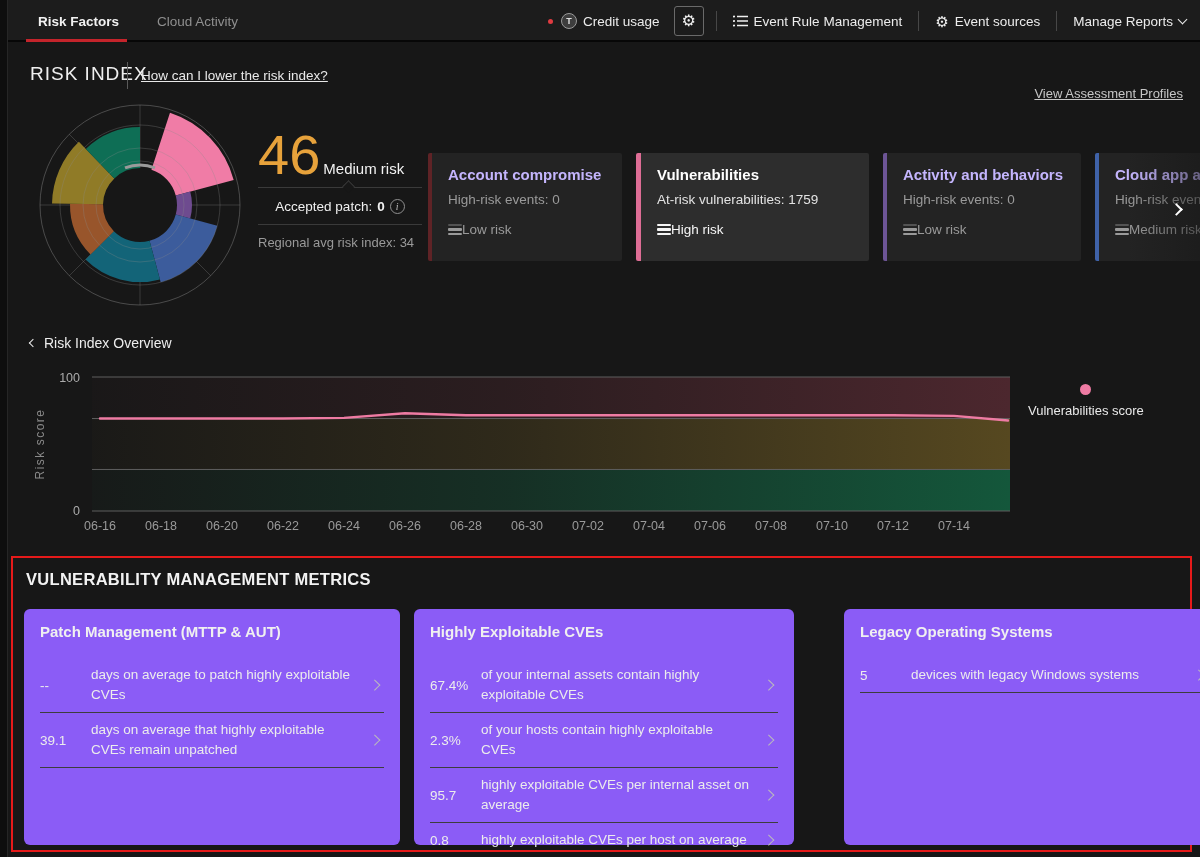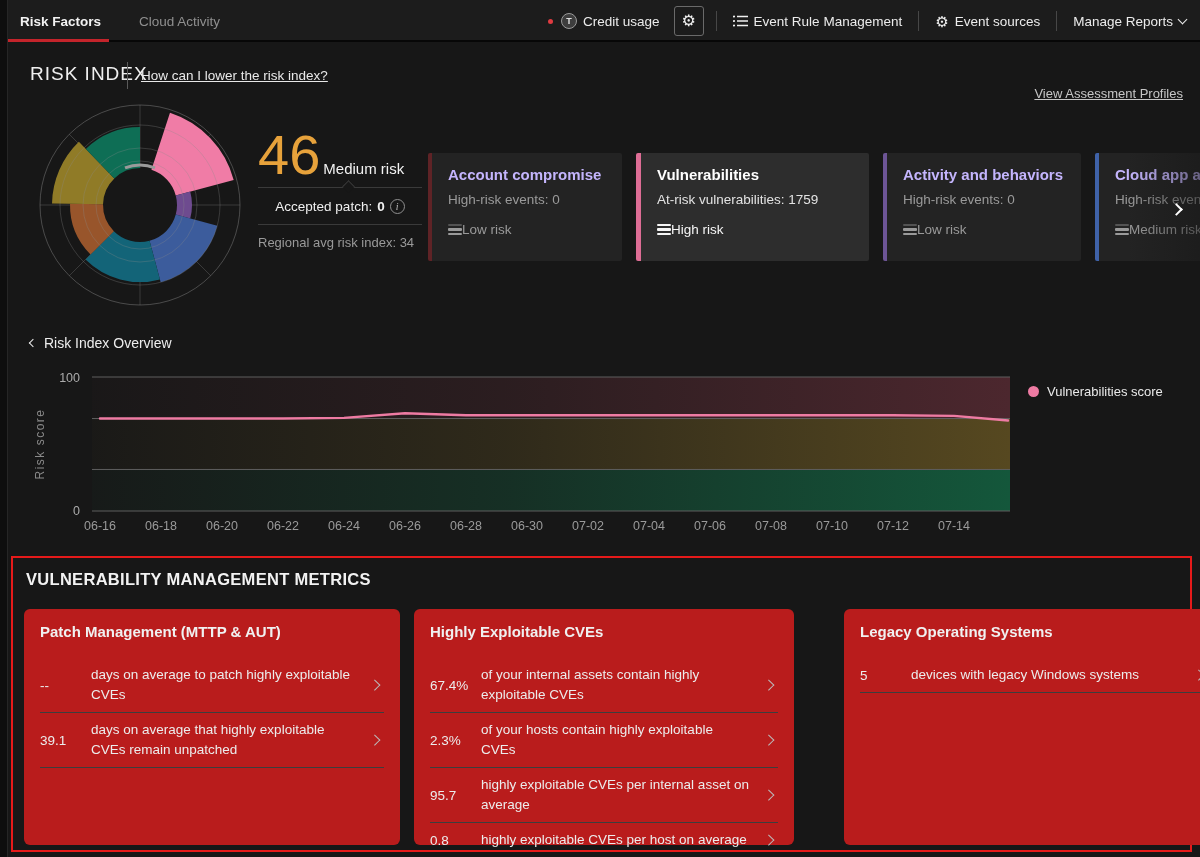--- a/index.html
+++ b/index.html
@@ -2,21 +2,21 @@
 <html><head>
 <meta charset="utf-8">
 <style>
   * { margin:0; padding:0; box-sizing:border-box; }
   html,body { background:#0e0e0e; }
   body { font-family:"Liberation Sans", sans-serif; }
   .page { position:relative; width:1200px; height:857px; background:#171717; overflow:hidden; color:#ececec; }
 
   
   .topbar { position:absolute; left:0; top:0; width:1200px; height:42px; background:#1c1c1c; border-bottom:2px solid #070707; }
-  .tabs { position:absolute; left:14px; top:0; height:42px; display:flex; align-items:center; gap:26px; }
+  .tabs { position:absolute; left:32px; top:0; height:42px; display:flex; align-items:center; gap:26px; }
   .tab { position:relative; height:42px; display:flex; align-items:center; padding:0 6px; font-size:13.5px; color:#8f8f8f; cursor:pointer; }
   .tab.active { color:#f2f2f2; font-weight:bold; }
   .tab.active::after { content:""; position:absolute; left:-6px; right:-2px; bottom:0; height:3px; background:#c4242b; }
   .topbar-right { position:absolute; right:10px; top:0; height:42px; display:flex; align-items:center; }
   .tb-group { display:flex; align-items:center; gap:6px; font-size:13.5px; color:#ececec; padding:0 4px; cursor:pointer; white-space:nowrap; }
   .notif-dot { width:5px; height:5px; border-radius:50%; background:#e03b41; margin-right:2px; }
   .coin { width:16px; height:16px; border-radius:50%; background:#3d3d3d; border:1.5px solid #9a9a9a; color:#e0e0e0; font-size:9px; font-weight:bold; display:flex; align-items:center; justify-content:center; }
   .gear-btn { margin-left:10px; width:30px; height:30px; border:1px solid #6a6a6a; border-radius:3px; background:transparent; display:flex; align-items:center; justify-content:center; cursor:pointer; }
   .gear-glyph { color:#f0f0f0; font-size:16px; line-height:1; }
   .tb-sep { width:1px; height:20px; background:#474747; margin:0 12px; }
@@ -62,28 +62,28 @@
   .carousel-chev { position:absolute; left:1172px; top:200px; color:#ffffff; cursor:pointer; }
   .carousel-chev .chev { width:9px; height:9px; border-width:2.2px; }
 
   
   .back-link { position:absolute; left:30px; top:335px; display:flex; align-items:center; gap:8px; font-size:14px; color:#ededed; cursor:pointer; }
   .back-link .chev { width:6px; height:6px; border-width:1.8px; }
 
   
   .chart-wrap { position:absolute; left:0; top:368px; width:1200px; height:175px; }
   .ylabel { position:absolute; left:40px; top:444px; transform:translate(-50%,-50%) rotate(-90deg); font-size:12px; color:#8a8a8a; letter-spacing:1.5px; white-space:nowrap; }
-  .legend { position:absolute; left:1028px; top:384px; display:flex; align-items:center; gap:8px; cursor:pointer; }
+  .legend { position:absolute; left:1028px; top:384px; display:flex; align-items:center; gap:8px; cursor:pointer;flex-direction:column; }
   .legend-dot { width:11px; height:11px; border-radius:50%; }
   .legend-label { font-size:13px; color:#eaeaea; }
 
   
   .metrics { position:absolute; left:11px; top:556px; width:1181px; height:296px; border:2px solid #e61a1a; }
   .metrics-title { position:absolute; left:13px; top:12px; font-size:16.5px; font-weight:bold; color:#f2f2f2; letter-spacing:.3px; }
-  .mcard { position:absolute; top:51px; height:236px; background:#b91c1c; border-radius:6px; padding:14px 16px; }
+  .mcard { position:absolute; top:51px; height:236px; background:#8b5cf6; border-radius:6px; padding:14px 16px; }
   .mcard-a { left:11px;  width:376px; }
   .mcard-b { left:401px; width:380px; }
   .mcard-c { left:831px; width:380px; }
   .mcard-title { font-size:15px; font-weight:bold; color:#f0f0f0; }
   .mrows { margin-top:18px; }
   .mrow { display:flex; align-items:center; border-bottom:1px solid #3d3d3d; padding:7px 0; min-height:34px; cursor:pointer; }
   .mval { width:51px; flex:none; font-size:13.5px; color:#ececec; }
   .mdesc { flex:1; font-size:13.5px; line-height:20px; color:#ececec; padding-right:14px; }
   .mrow .chev { flex:none; color:#bcbcbc; width:7.5px; height:7.5px; margin-right:6px; }
 </style>

